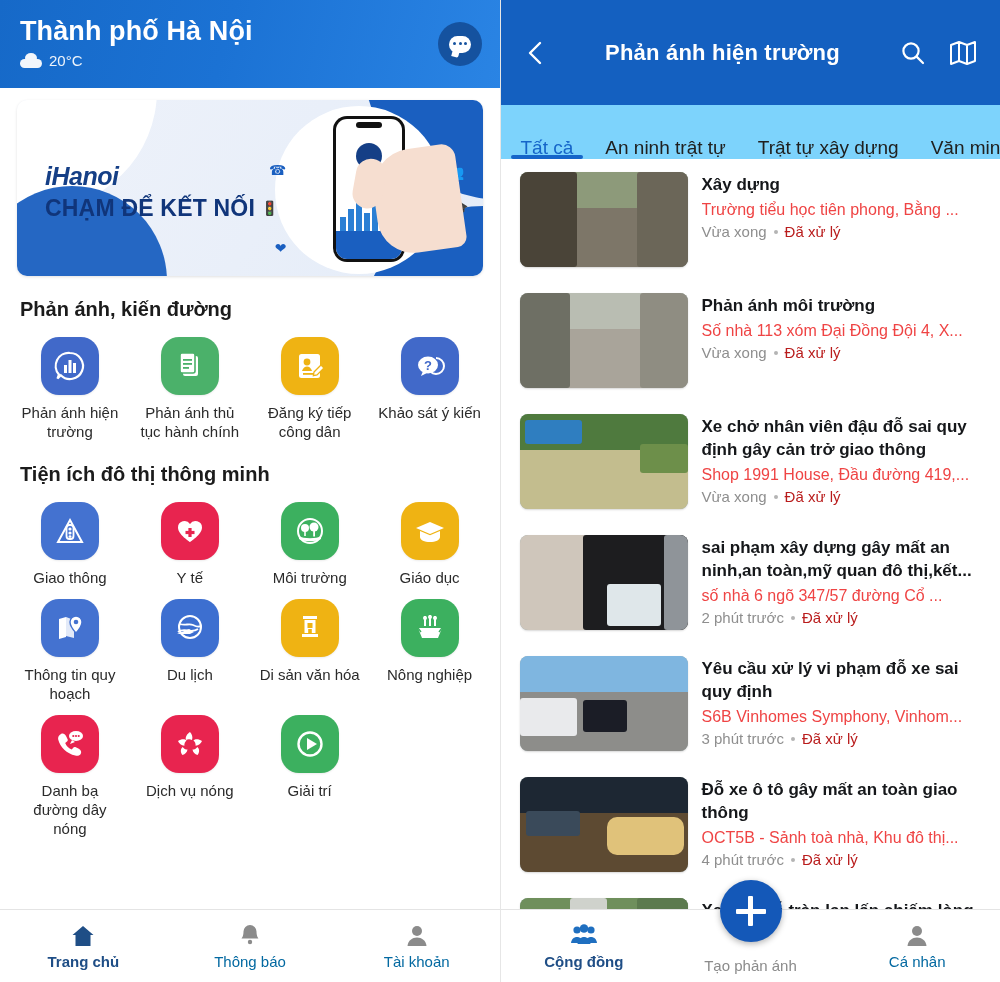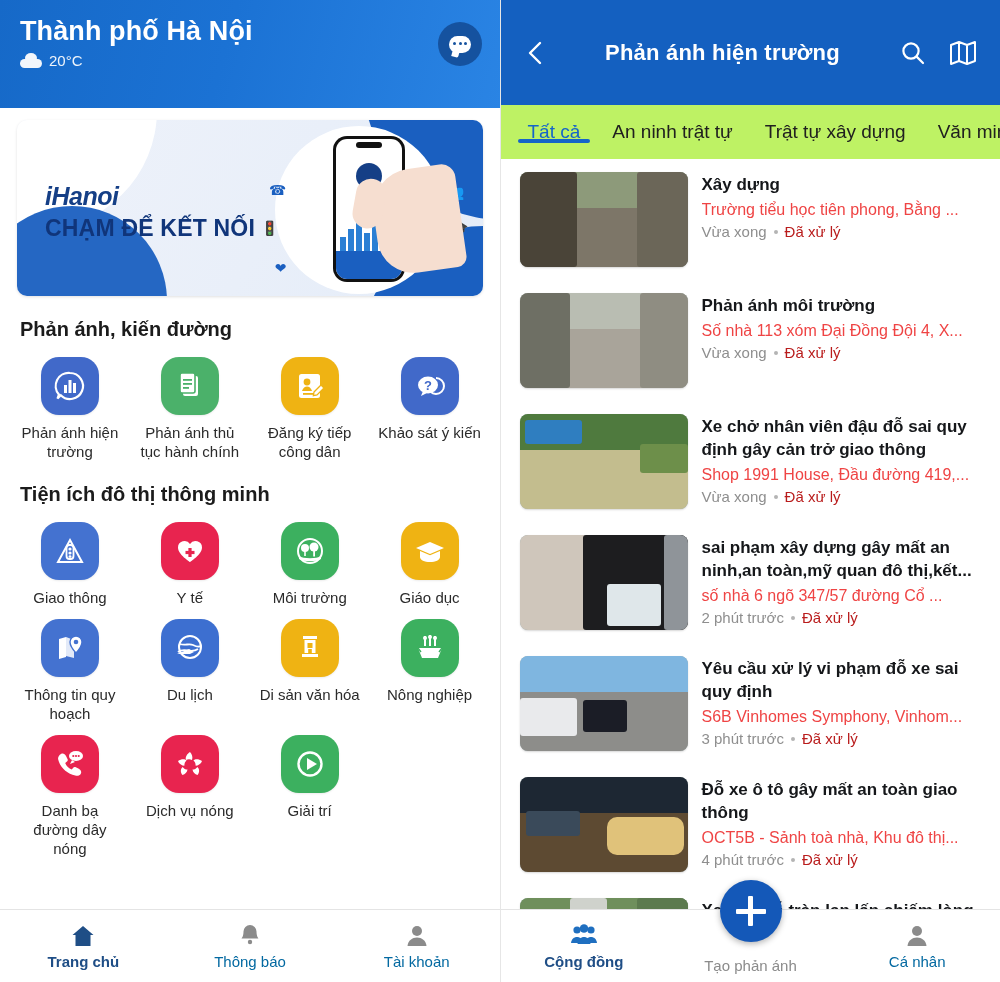--- a/index.html
+++ b/index.html
@@ -10,21 +10,21 @@
     background:#ffffff;
     overflow:hidden;
   }
   .screens{display:flex;width:1000px;height:982px;}
   .panel{position:relative;overflow:hidden;background:#fff;}
   .panel-left{width:500px;height:982px;border-right:1px solid #e6e6e6;}
   .panel-right{width:500px;height:982px;}
 
   
   .l-header{
-    height:108px;width:500px;box-sizing:border-box;
+    height:88px;width:500px;box-sizing:border-box;
     background:linear-gradient(105deg,#1669c8 0%,#1b72d4 45%,#2a84e4 100%);
     padding:14px 20px 0 20px;position:relative;
   }
   .l-city{
     color:#fff;font-size:27px;font-weight:bold;letter-spacing:.1px;line-height:34px;
   }
   .l-weather{display:flex;align-items:center;gap:7px;margin-top:4px;}
   .l-temp{color:#eef4fb;font-size:15px;}
   .cloud-icon{display:inline-block;width:22px;height:14px;position:relative;}
   .cloud-icon:before{
@@ -103,22 +103,22 @@
 
   
   .r-header{
     height:105px;width:500px;box-sizing:border-box;background:#1460c0;
     display:flex;align-items:center;padding:0 18px;gap:10px;position:relative;
   }
   .r-back{width:34px;height:34px;display:flex;align-items:center;justify-content:center;}
   .r-title{flex:1;text-align:center;color:#fff;font-size:22px;font-weight:bold;letter-spacing:.2px;}
   .r-hicon{width:40px;height:40px;display:flex;align-items:center;justify-content:center;}
   .tabs{
-    height:54px;display:flex;align-items:center;border-bottom:1px solid #e9e9e9;background:#bef264;
-    padding-left:11px;overflow:hidden;
+    height:54px;display:flex;align-items:flex-end;border-bottom:1px solid #e9e9e9;background:#7dd3fc;
+    padding-left:4px;overflow:hidden;
   }
   .tab{
     display:flex;align-items:center;padding:0 16px;font-size:19px;color:#20201f;white-space:nowrap;position:relative;
   }
   .tab.active{color:#1565c9;}
   .tab.active:after{
     content:"";position:absolute;left:6px;right:6px;bottom:0;height:4px;background:#1565c9;border-radius:2px;
   }
   .list{position:absolute;left:0;top:159px;width:500px;bottom:0;overflow:hidden;background:#fff;}
   .list-item{display:flex;gap:14px;padding:13px 16px 13px 19px;align-items:flex-start;}

